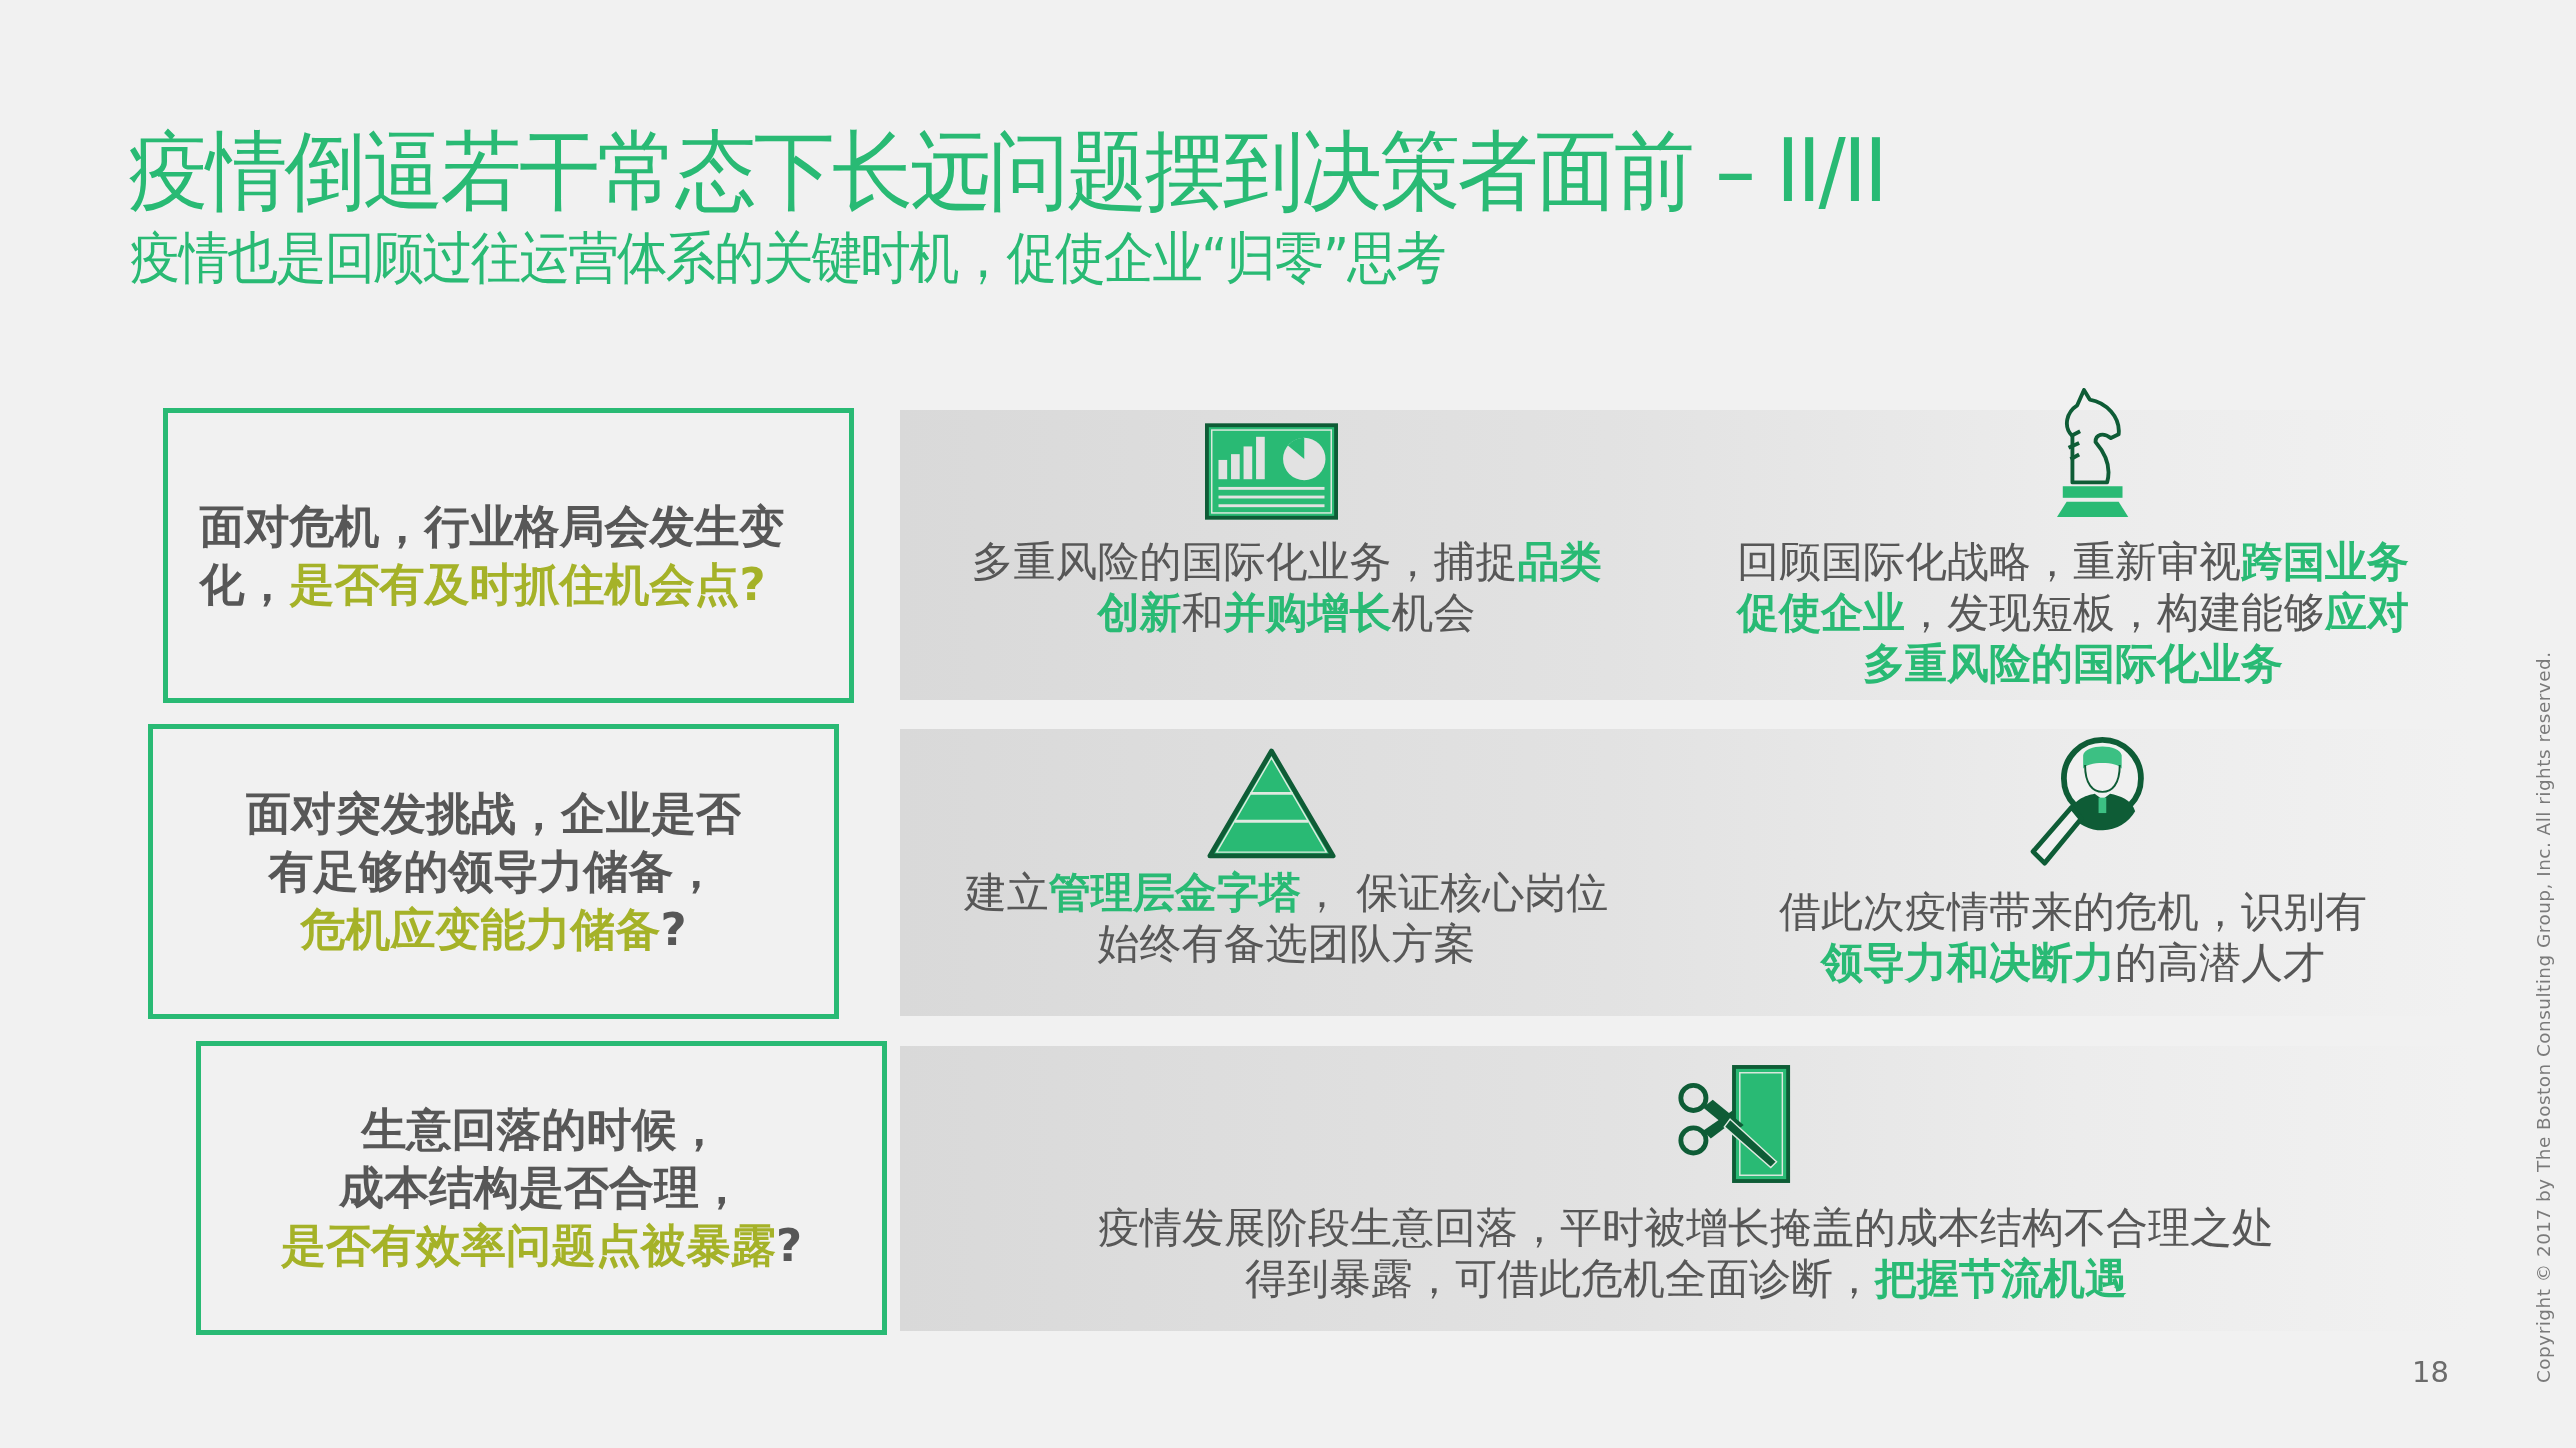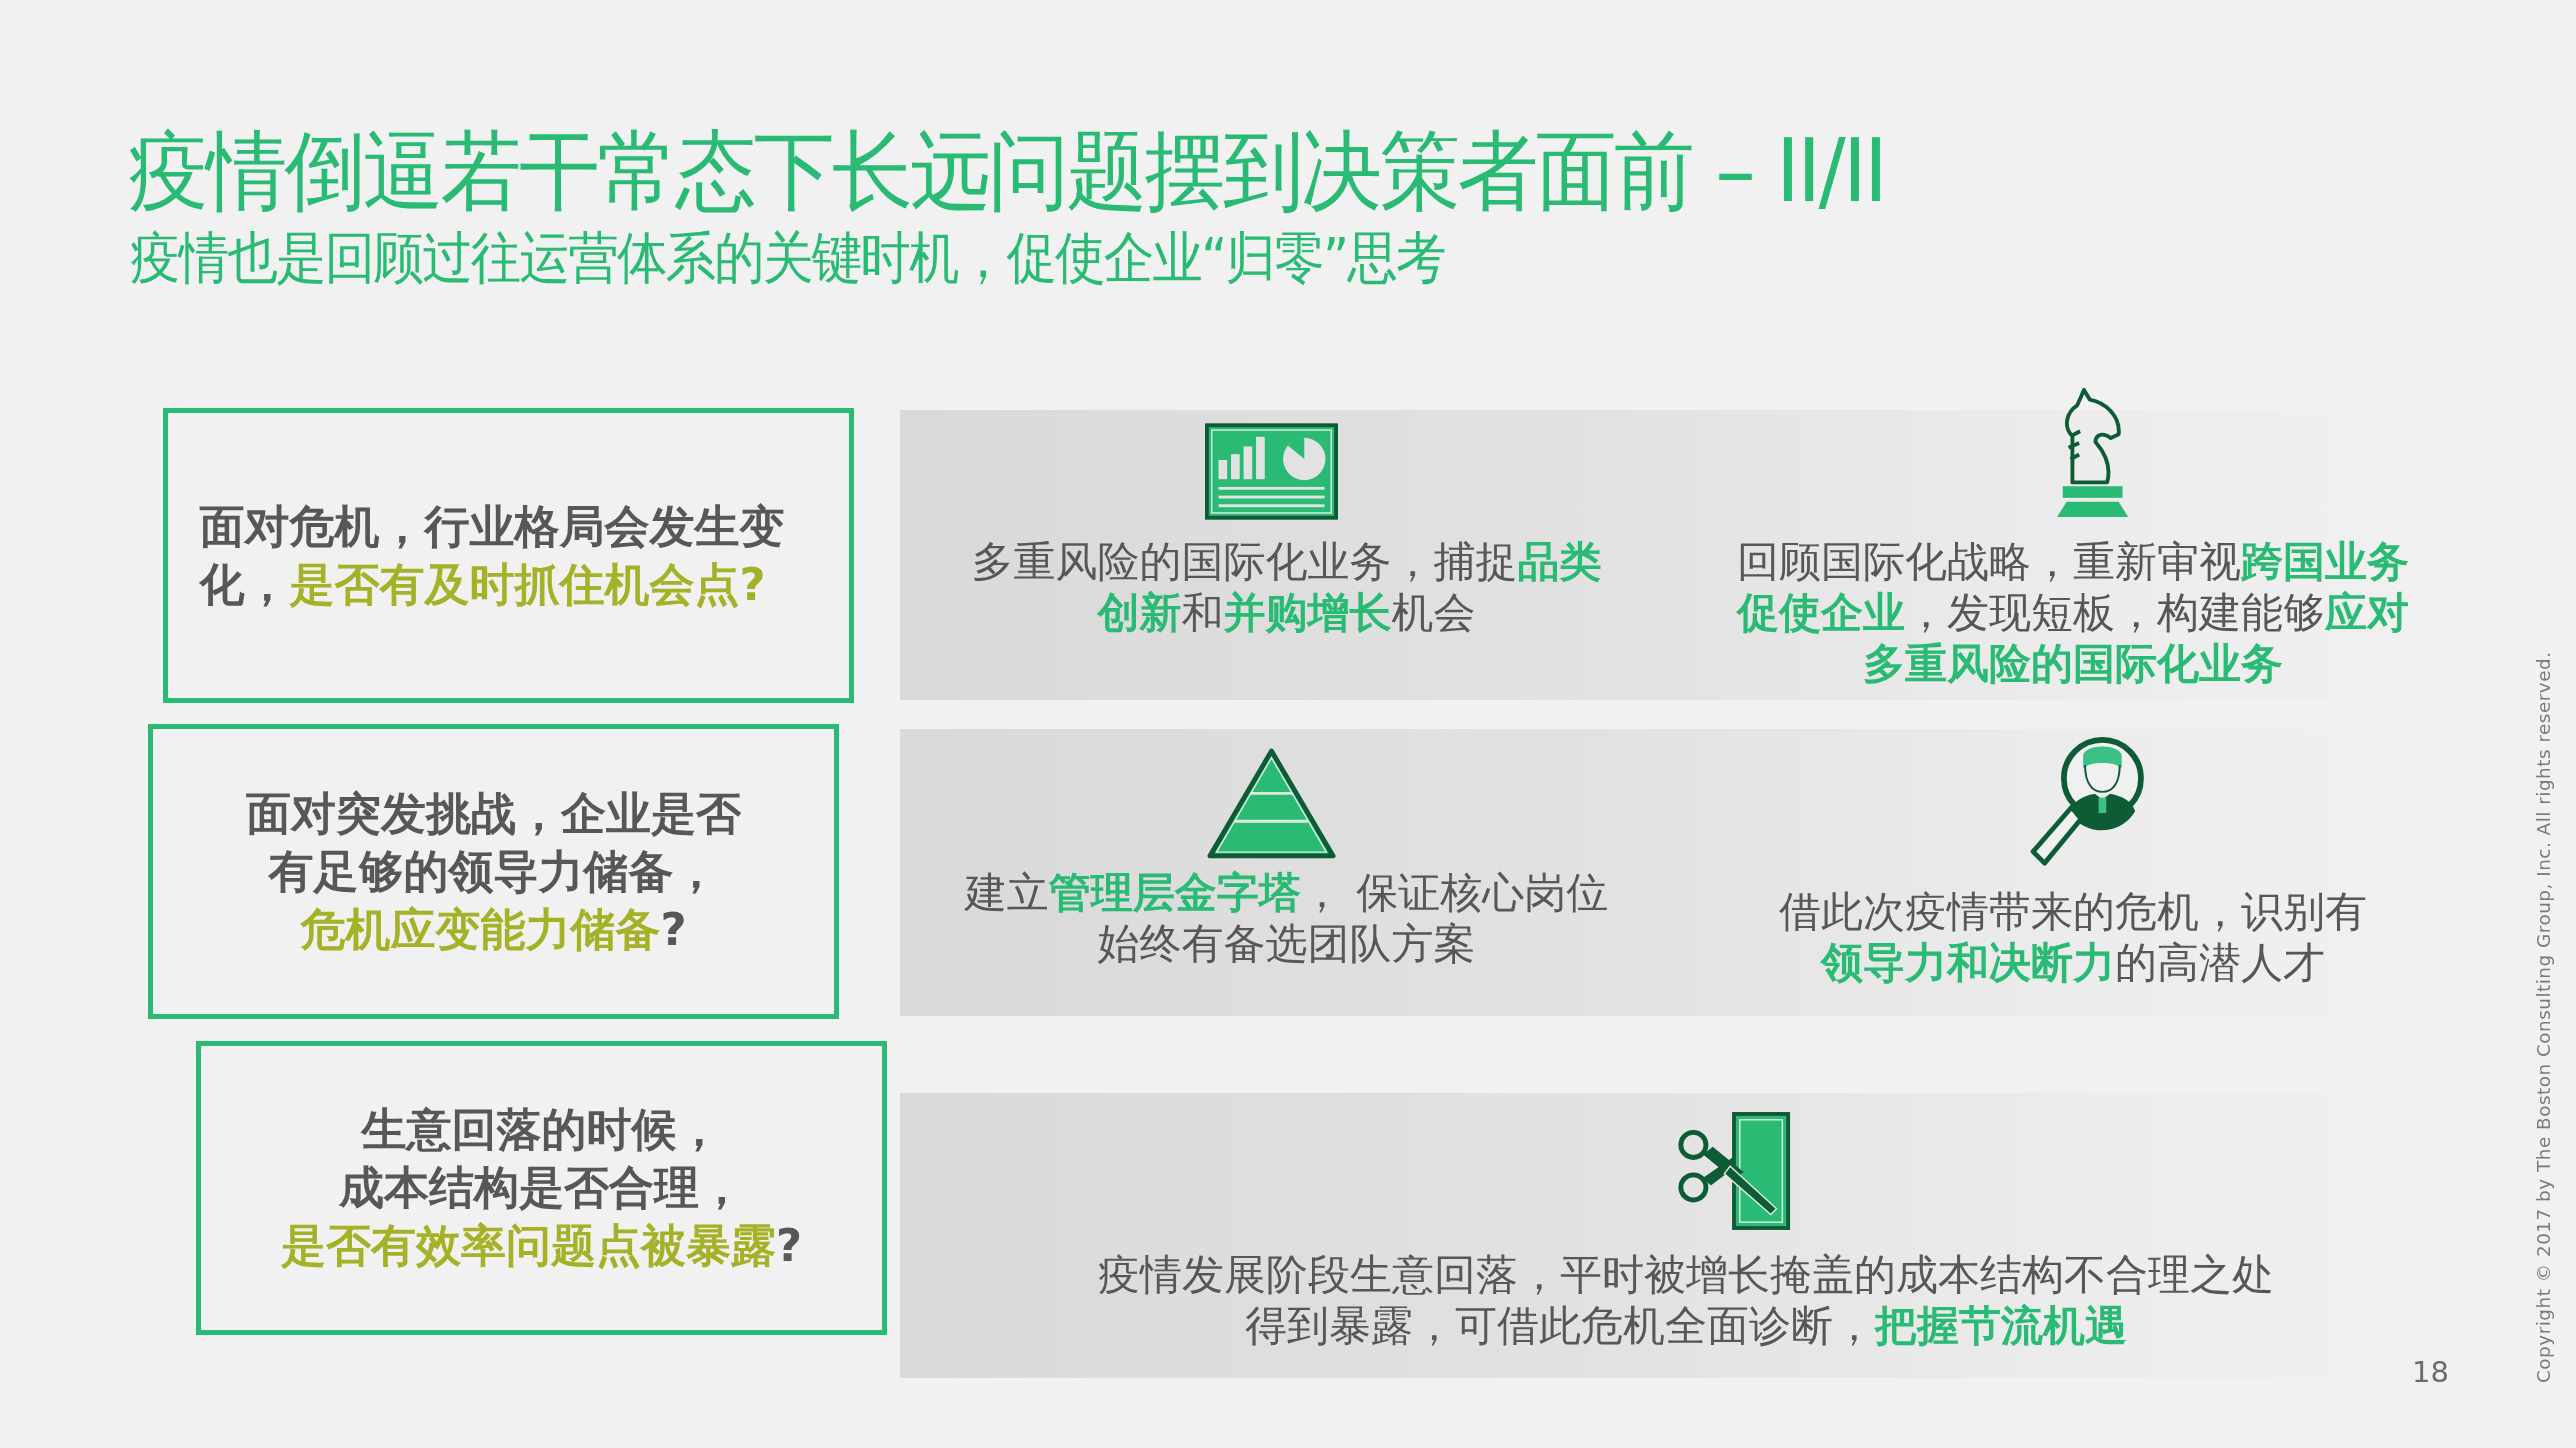--- a/index.html
+++ b/index.html
@@ -126,21 +126,21 @@
 </div>
 
 <div class="qbox" style="top:1041px;height:294px;margin-left:48px;">
   <div>
     <span>生意回落的时候，</span><br>
     <span>成本结构是否合理，</span><br>
     <span class="hl-olive">是否有效率问题点被暴露</span><span>?</span>
   </div>
 </div>
 
-<div class="panel" style="top:1093px;height:285px;">
+<div class="panel" style="top:1046px;height:285px;">
   <div class="cell" style="left:0;width:1572px;">
     <svg class="icon" style="left:776px;top:19.3px;" width="116" height="118" viewBox="0 0 120 122">
       <rect x="60" y="2" width="56" height="118" fill="#29ba74" stroke="#0e5c36" stroke-width="4"></rect>
       <rect x="66" y="8" width="44" height="106" fill="none" stroke="#dfe9e0" stroke-width="1.5"></rect>
       <circle cx="18" cy="34" r="13" fill="none" stroke="#0e5c36" stroke-width="5"></circle>
       <circle cx="18" cy="78" r="13" fill="none" stroke="#0e5c36" stroke-width="5"></circle>
       <path d="M28 44 L60 70 L70 62 L38 36 Z" fill="#0e5c36"></path>
       <path d="M28 68 L60 46 L60 58 L36 76 Z" fill="#0e5c36"></path>
       <path d="M56 56 L104 100 L98 106 L50 64 Z" fill="#0e5c36" stroke="#dfe9e0" stroke-width="1.5"></path>
     </svg>

